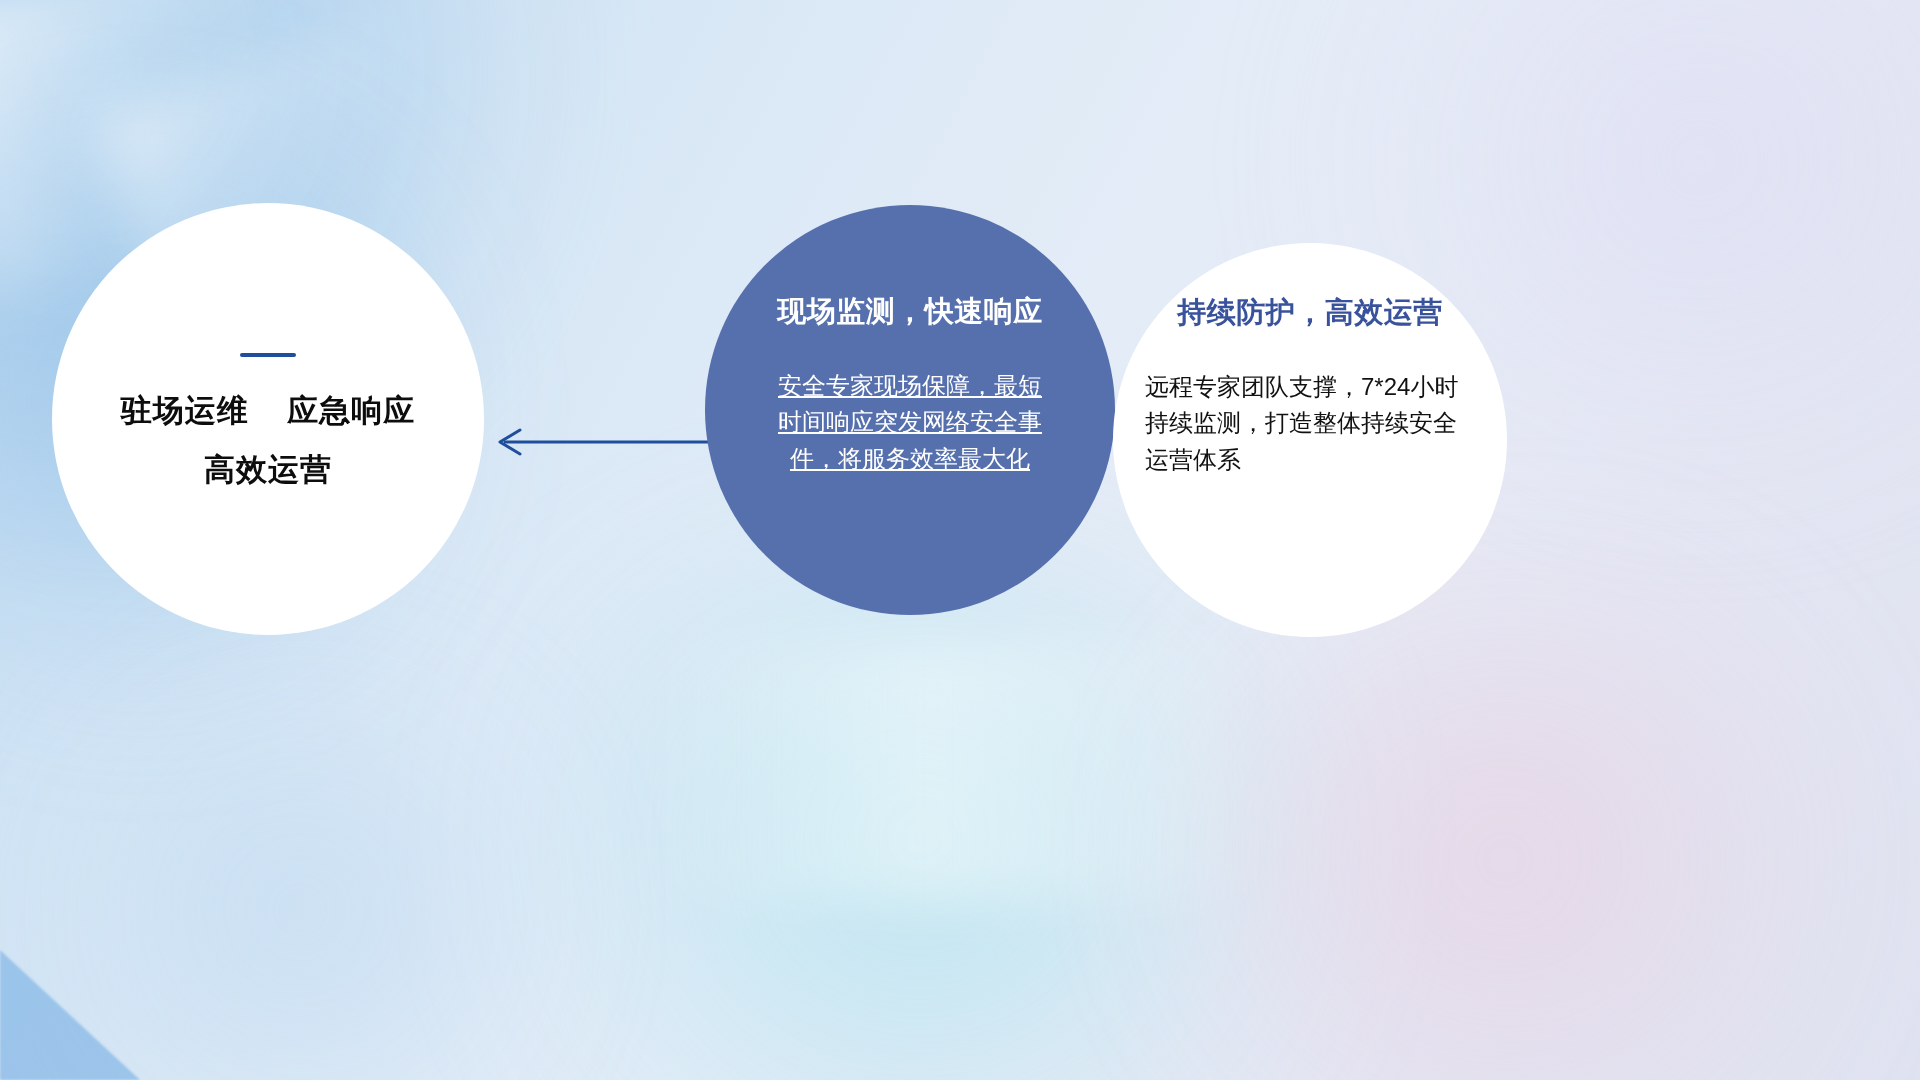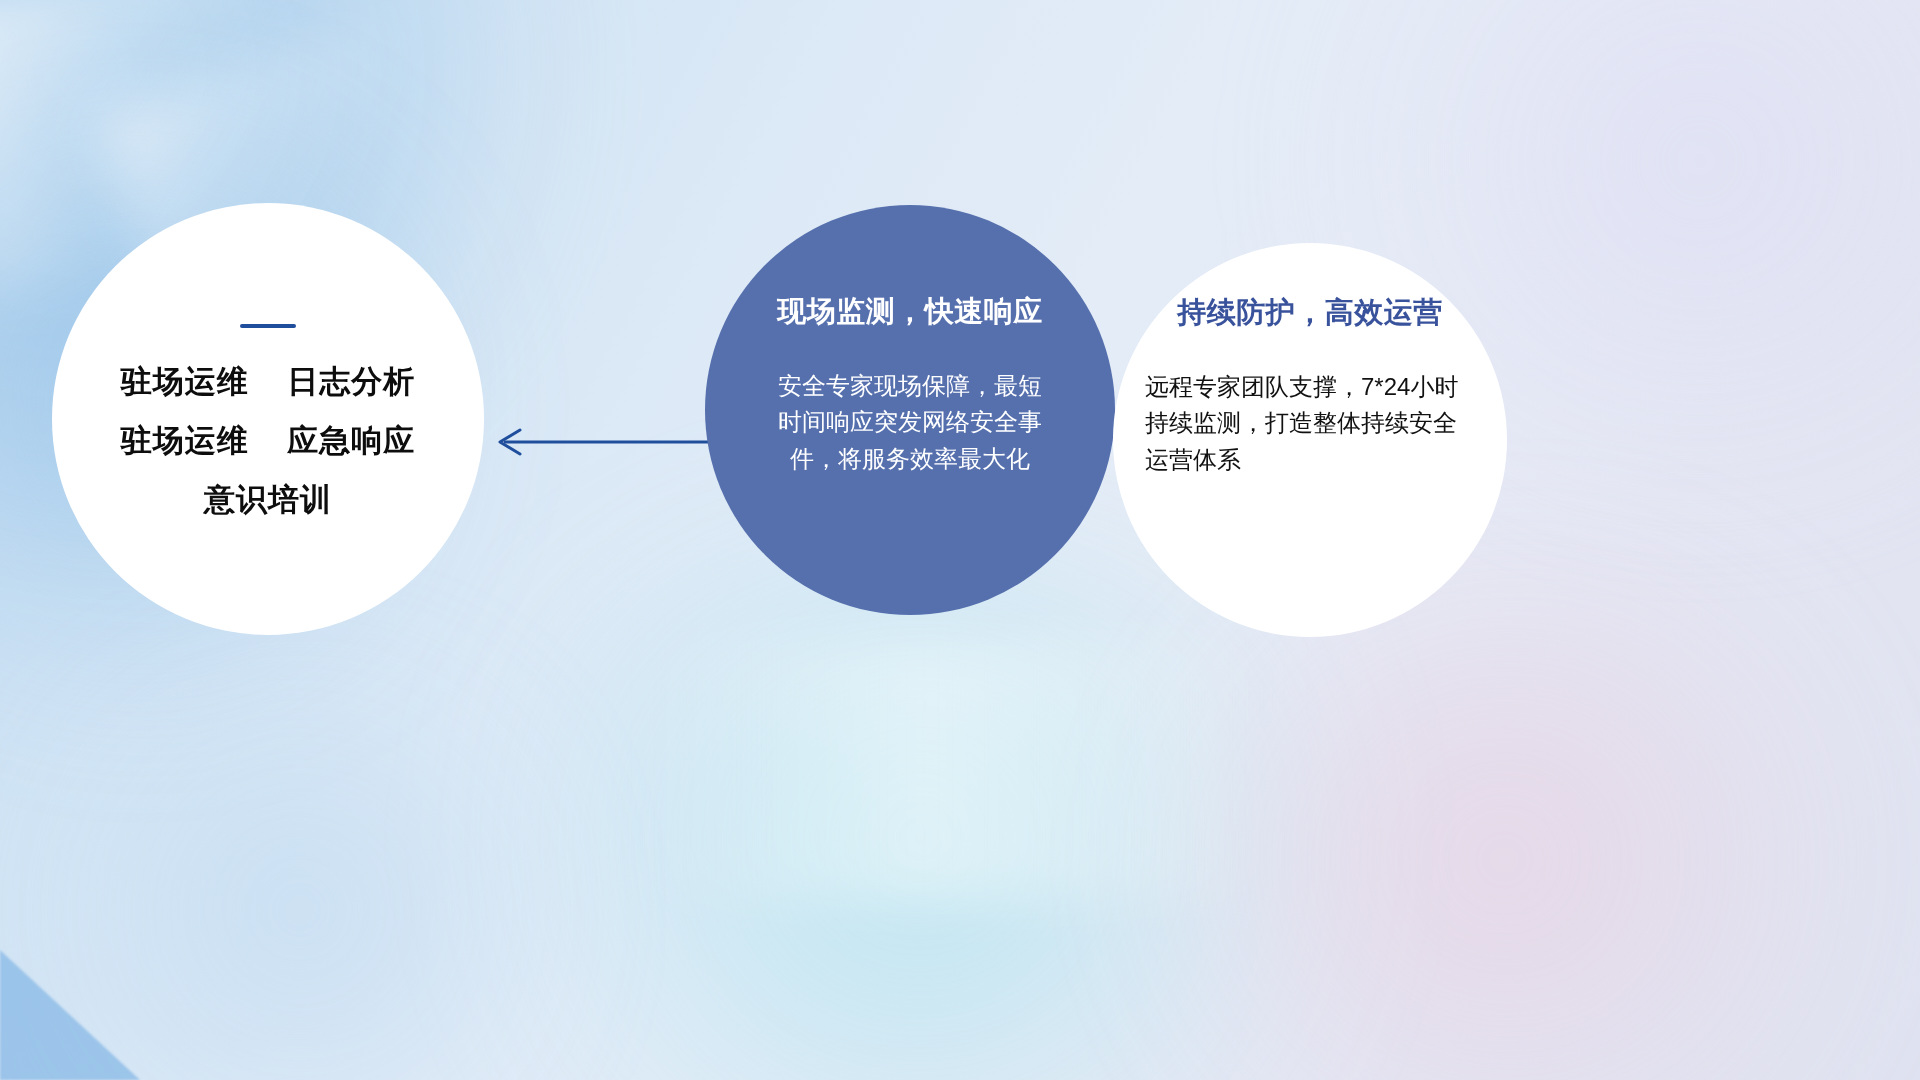--- a/index.html
+++ b/index.html
@@ -177,20 +177,21 @@
     white-space: nowrap;
     line-height: 1;
   }
   .circle-blue .c-body {
     margin-top: 42px;
     color: #ffffff;
     font-size: 24px;
     line-height: 1.52;
     text-align: center;
     width: 270px;
+    text-decoration: underline;
   }
 
   .circle-white-right {
     left: 1113px;
     top: 243px;
     width: 394px;
     height: 394px;
     background: #ffffff;
     z-index: 3;
     justify-content: flex-start;
@@ -230,23 +231,22 @@
   <div class="corner-wedge"></div>
 
   <svg class="arrow-svg" viewBox="0 0 260 70">
     <line x1="255" y1="32" x2="24" y2="32" stroke="#1f4f9c" stroke-width="3"></line>
     <polyline points="40,20 20,32 40,44" fill="none" stroke="#1f4f9c" stroke-width="3" stroke-linecap="round" stroke-linejoin="round"></polyline>
   </svg>
 
   <div class="circle circle-left">
     <div class="dash"></div>
     <div class="left-lines">
-      <div class="left-line">驻场运维    日志分析</div>
       <div class="left-line">驻场运维    应急响应</div>
-      <div class="left-line">意识培训</div>
+      <div class="left-line">高效运营</div>
     </div>
   </div>
 
   <div class="circle circle-blue">
     <div class="c-title">现场监测，快速响应</div>
     <div class="c-body">安全专家现场保障，最短时间响应突发网络安全事件，将服务效率最大化</div>
   </div>
 
   <div class="circle circle-white-right">
     <div class="c-title">持续防护，高效运营</div>

